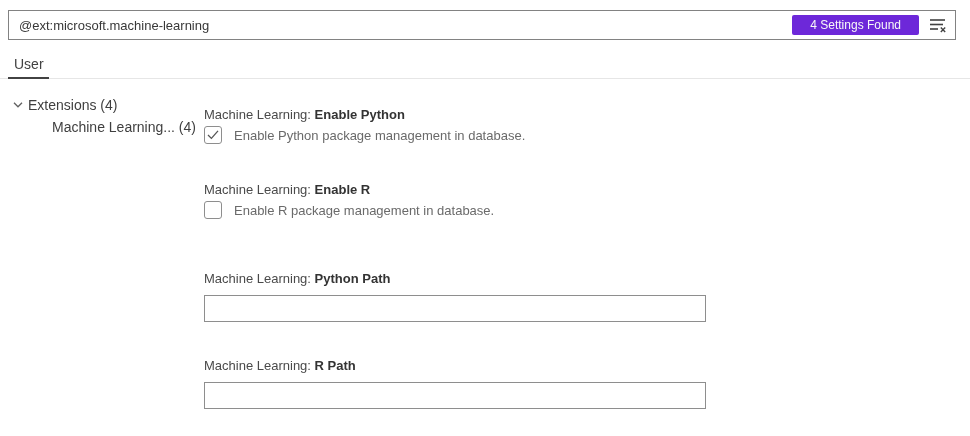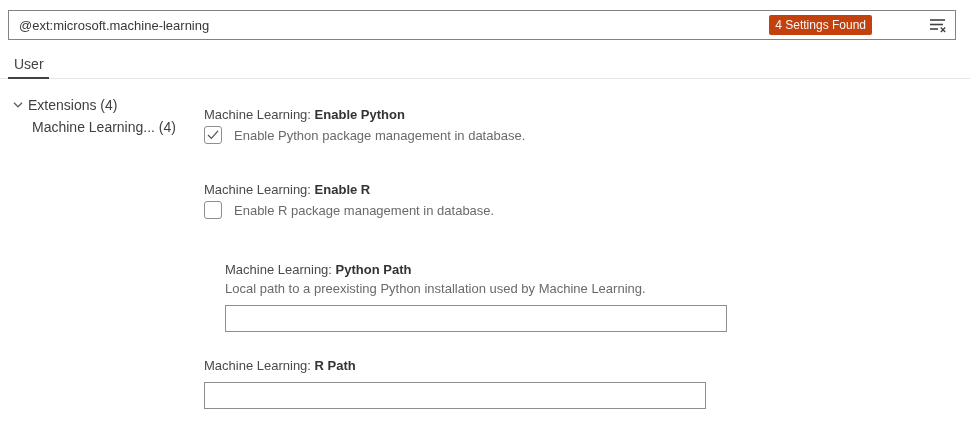--- a/index.html
+++ b/index.html
@@ -16,39 +16,38 @@
   
   .search-bar {
     position: absolute;
     left: 8px; top: 10px;
     width: 948px; height: 30px;
     border: 1px solid #828282;
     background: #ffffff;
     display: flex;
     align-items: center;
     padding-right: 5px;
-    gap: 47px;
   }
   .search-input {
     flex: 1;
     height: 100%;
     border: none;
     outline: none;
     background: transparent;
     padding: 0 10px;
     font-family: "Liberation Sans", sans-serif;
     font-size: 13px;
     color: #383838;
   }
   .results-badge {
-    background: #c2410c;
+    background: #6d28d9;
     color: #f8f8f8;
     font-size: 12px;
     line-height: 14px;
-    padding: 3px 6px;
+    padding: 3px 18px;
     border-radius: 2px;
     margin-right: 7px;
     white-space: nowrap;
   }
   .clear-filter-btn {
     width: 24px; height: 24px;
     display: flex; align-items: center; justify-content: center;
     cursor: pointer;
     border-radius: 3px;
   }
@@ -78,32 +77,32 @@
   .toc { position: absolute; left: 0; top: 94px; width: 196px; }
   .toc-row {
     display: flex; align-items: center;
     height: 22px;
     font-size: 14px;
     color: #3f3f3f;
     cursor: pointer;
     white-space: nowrap;
   }
   .toc-row.root  { padding-left: 13px; }
-  .toc-row.child { padding-left: 32px; }
+  .toc-row.child { padding-left: 52px; }
   .chevron { display: flex; margin-right: 5px; flex: none; }
 
   
   .setting {
     position: absolute;
     left: 204px;
     width: 502px;
   }
   .s1 { top: 107px; }
   .s2 { top: 182px; }
-  .s3 { top: 262px; margin-left: 21px; }
+  .s3 { top: 271px; }
   .s4 { top: 358px; }
   .setting-title {
     font-size: 13px;
     line-height: 16px;
     color: #4a4a4a;
     white-space: nowrap;
   }
   .setting-title .label { font-weight: bold; color: #333333; }
   .check-row { margin-top: 3px; display: flex; align-items: center; }
   .checkbox {
@@ -202,21 +201,20 @@
       </div>
       <div class="check-desc">Enable R package management in database.</div>
     </div>
   </div>
 
   <div class="setting s3">
     <div class="setting-title">
       <span>Machine Learning:</span>
       <span class="label">Python Path</span>
     </div>
-    <div class="setting-desc">Local path to a preexisting Python installation used by Machine Learning.</div>
     <input type="text" class="setting-input" value="" style="">
   </div>
 
   <div class="setting s4">
     <div class="setting-title">
       <span>Machine Learning:</span>
       <span class="label">R Path</span>
     </div>
     <input type="text" class="setting-input" value="" style="">
   </div>

